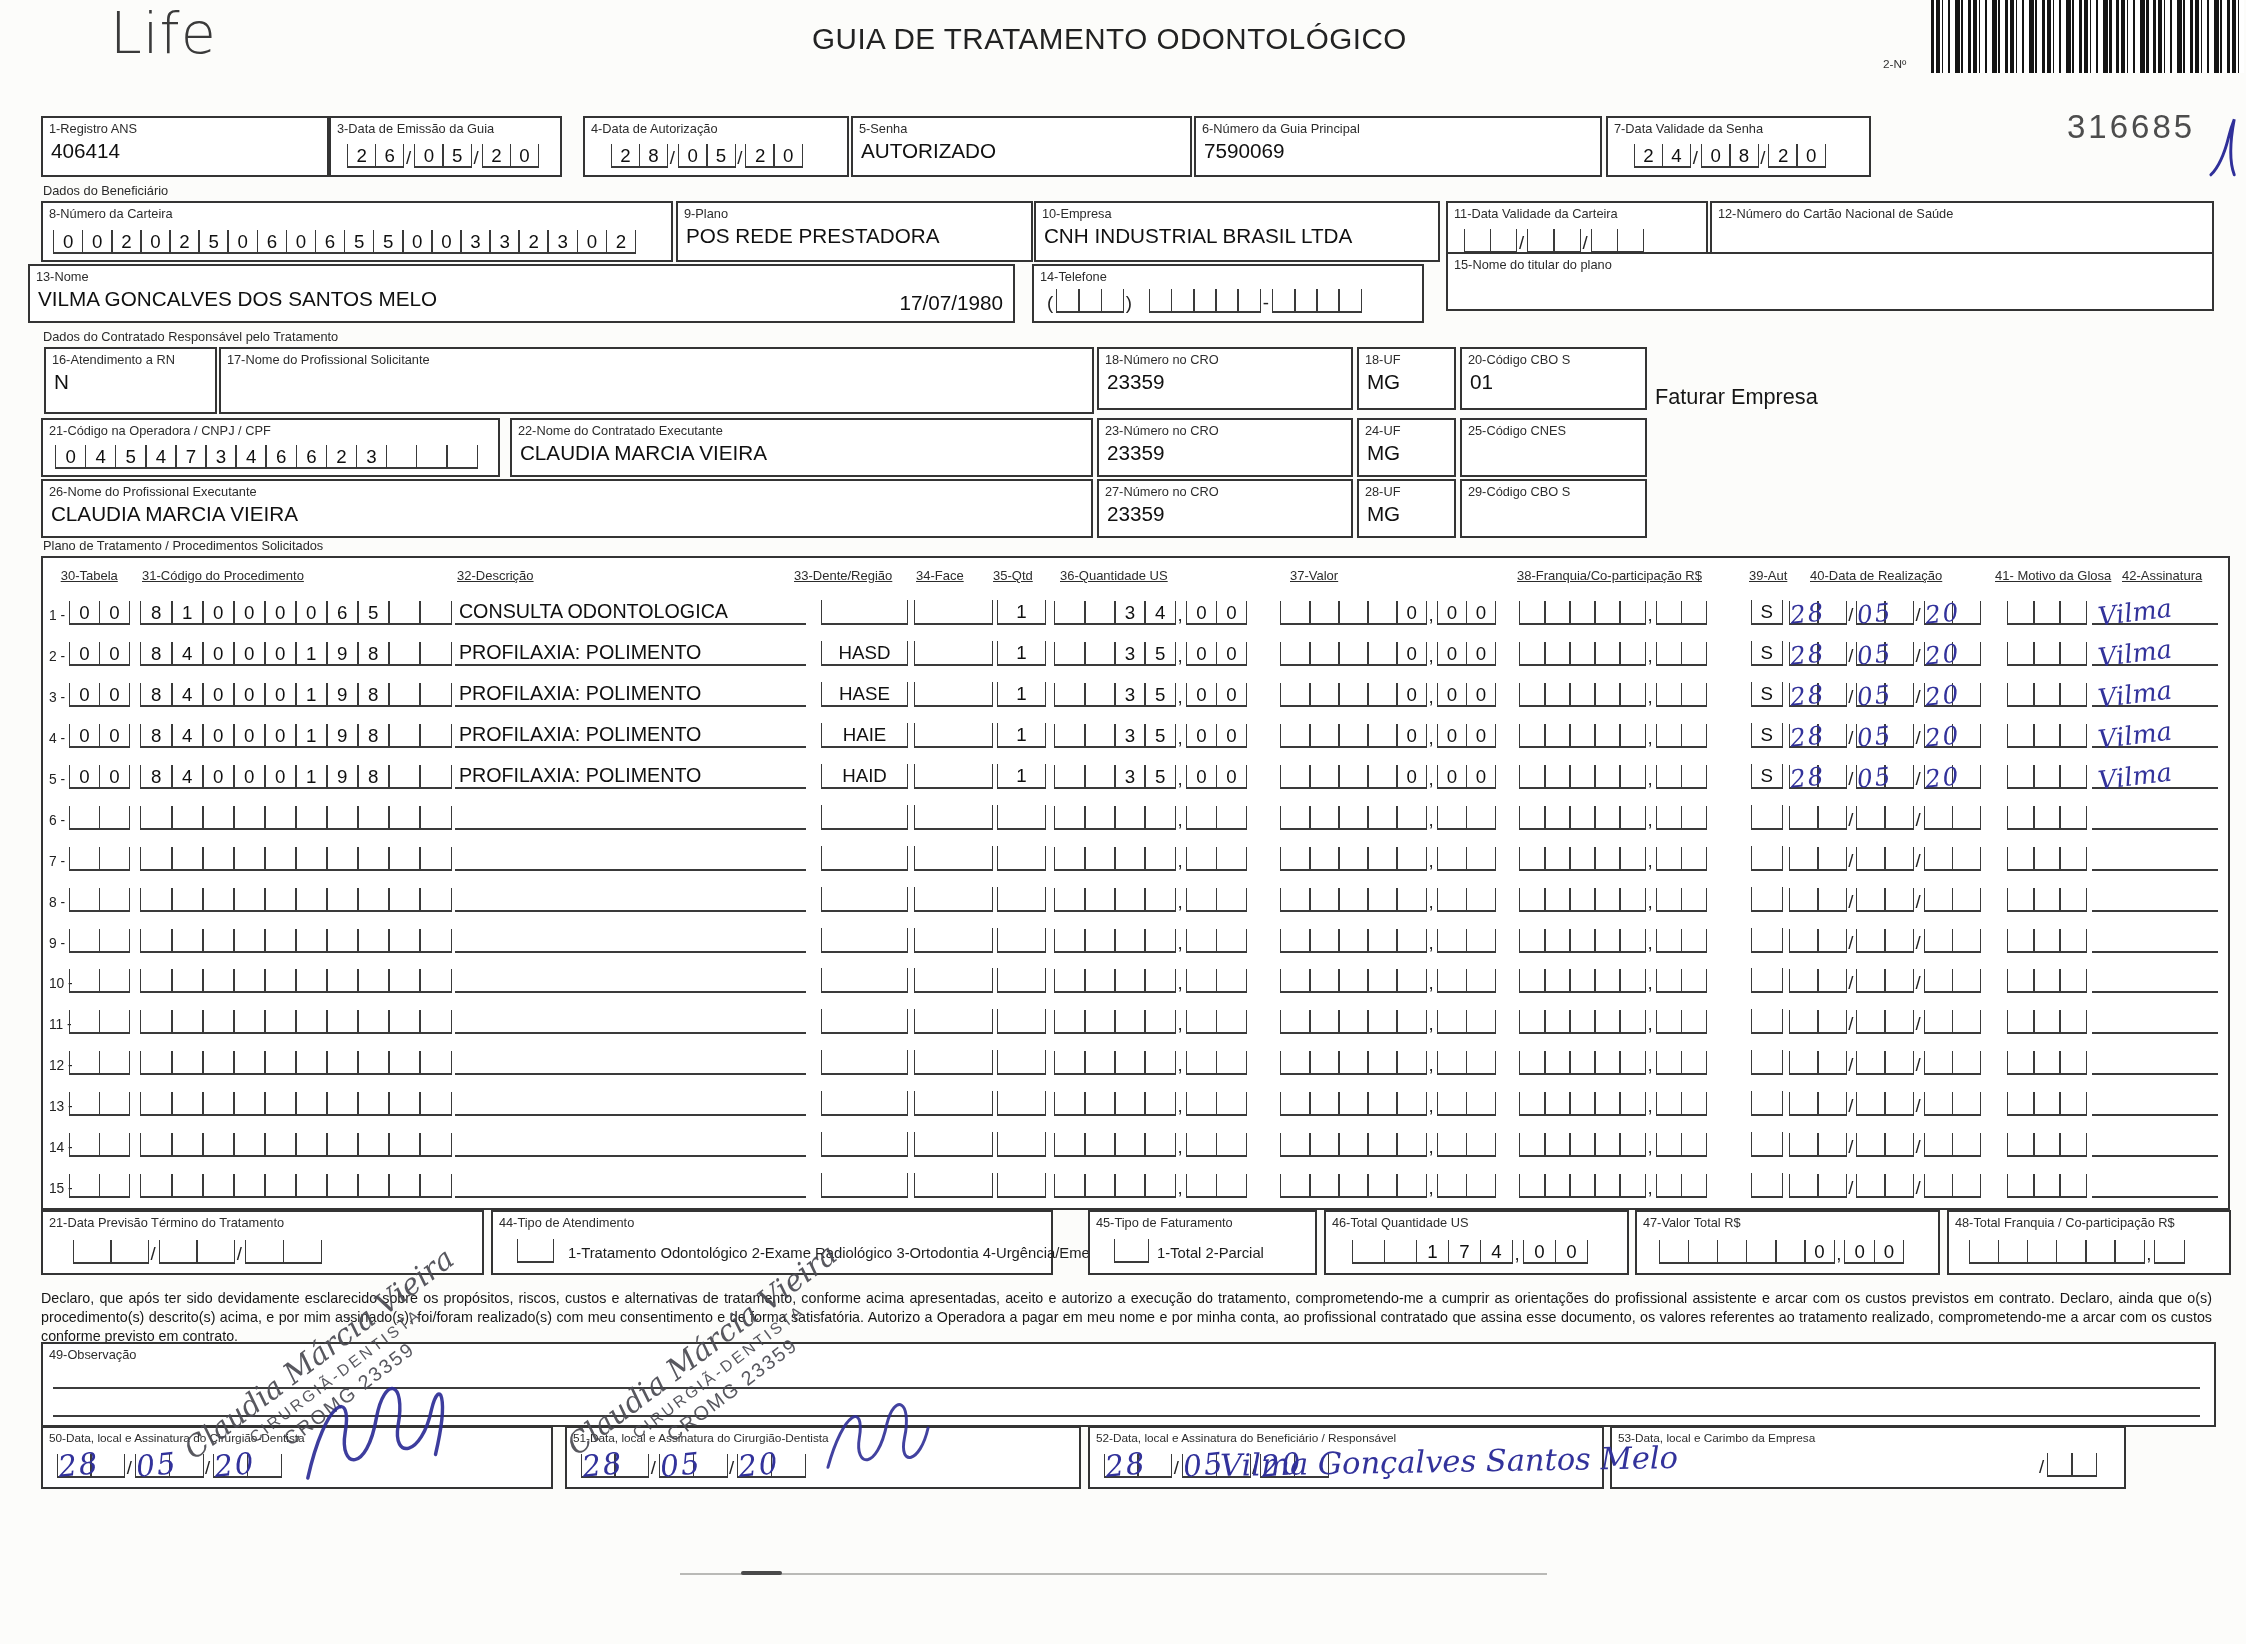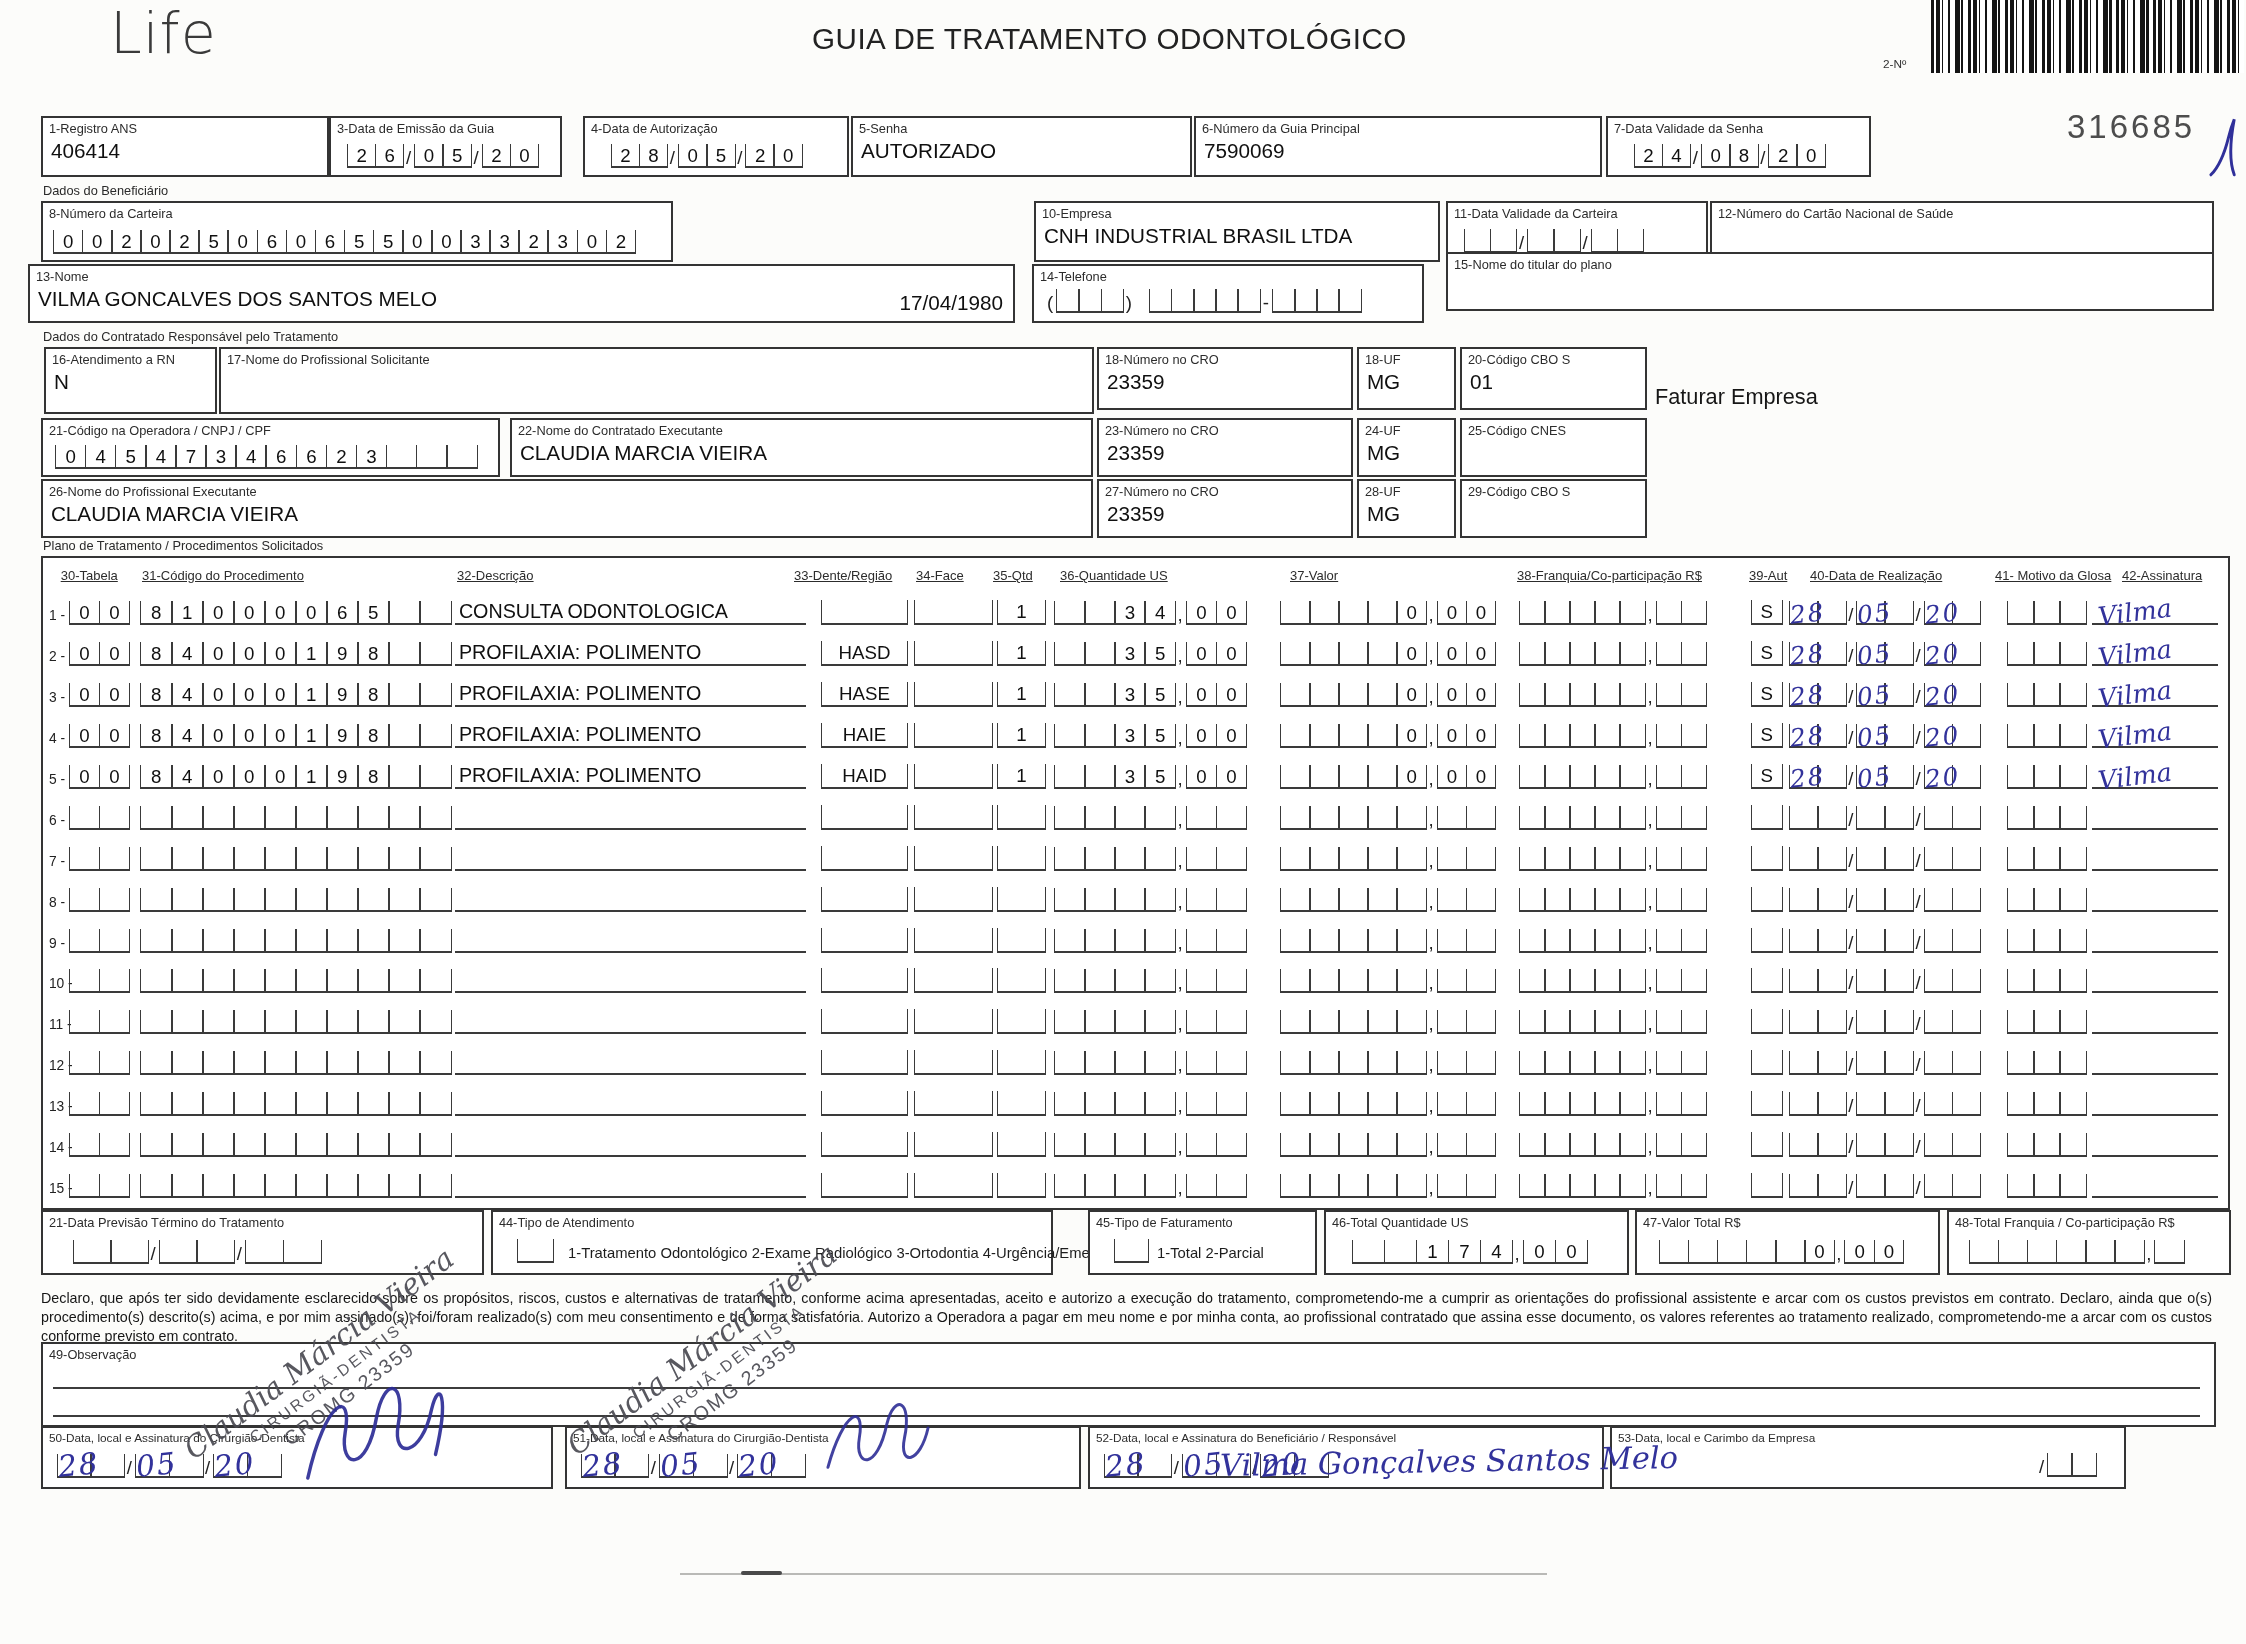--- a/index.html
+++ b/index.html
@@ -150,20 +150,24 @@
         <span class="cell" style="width: 28.6px;">0</span>
         <span class="cell" style="width: 28.6px;">0</span>
         <span class="cell" style="width: 28.6px;">3</span>
         <span class="cell" style="width: 28.6px;">3</span>
         <span class="cell" style="width: 28.6px;">2</span>
         <span class="cell" style="width: 28.6px;">3</span>
         <span class="cell" style="width: 28.6px;">0</span>
         <span class="cell" style="width: 28.6px;">2</span>
       </div>
   </div>
+  <div class="box" style="left:676px;top:201px;width:353px;height:57px">
+    <span class="lbl">9-Plano</span>
+    <span class="val">POS REDE PRESTADORA</span>
+  </div>
   <div class="box" style="left:1034px;top:201px;width:402px;height:57px">
     <span class="lbl">10-Empresa</span>
     <span class="val">CNH INDUSTRIAL BRASIL LTDA</span>
   </div>
   <div class="box" style="left:1446px;top:201px;width:258px;height:57px">
     <span class="lbl">11-Data Validade da Carteira</span>
     <div class="comb" style="left:15.8px;bottom:6.9px">
         <span class="dgroup">
           <span class="cell" style="width: 25.6px;"></span>
           <span class="cell" style="width: 25.6px;"></span>
@@ -180,21 +184,21 @@
         </span>
       </div>
   </div>
   <div class="box" style="left:1710px;top:201px;width:500px;height:57px">
     <span class="lbl">12-Número do Cartão Nacional de Saúde</span>
   </div>
 
   <div class="box" style="left:28px;top:264px;width:983px;height:55px">
     <span class="lbl">13-Nome</span>
     <span class="val">VILMA GONCALVES DOS SANTOS MELO</span>
-    <span class="dob">17/04/1980</span>
+    <span class="dob">17/07/1980</span>
   </div>
   <div class="box" style="left:1032px;top:264px;width:388px;height:55px">
     <span class="lbl">14-Telefone</span>
     <div class="comb" style="left:9.9px;bottom:7.9px">
       <span class="paren">(</span>
       <span class="comb-inline" style="display:flex">
           <span class="cell" style="width: 21.7px;"></span>
           <span class="cell" style="width: 21.7px;"></span>
           <span class="cell" style="width: 21.7px;"></span>
         </span>

